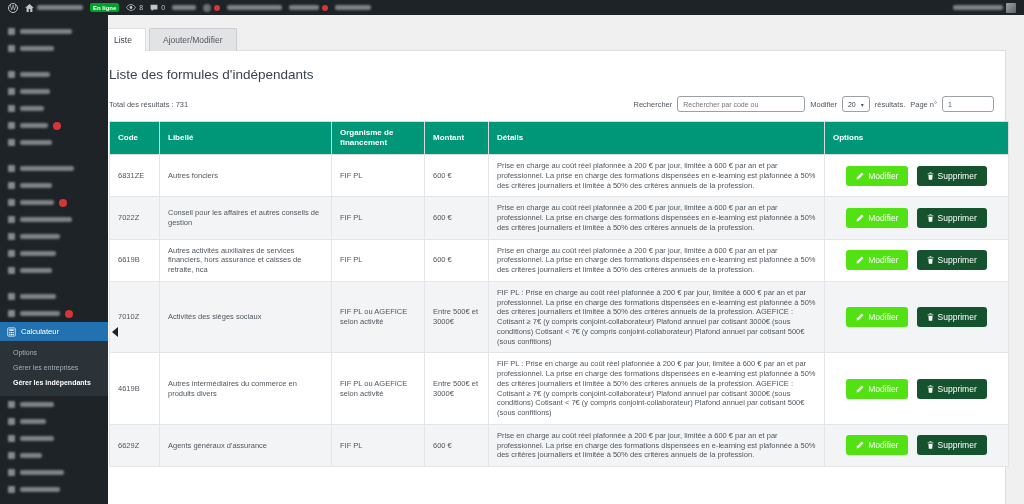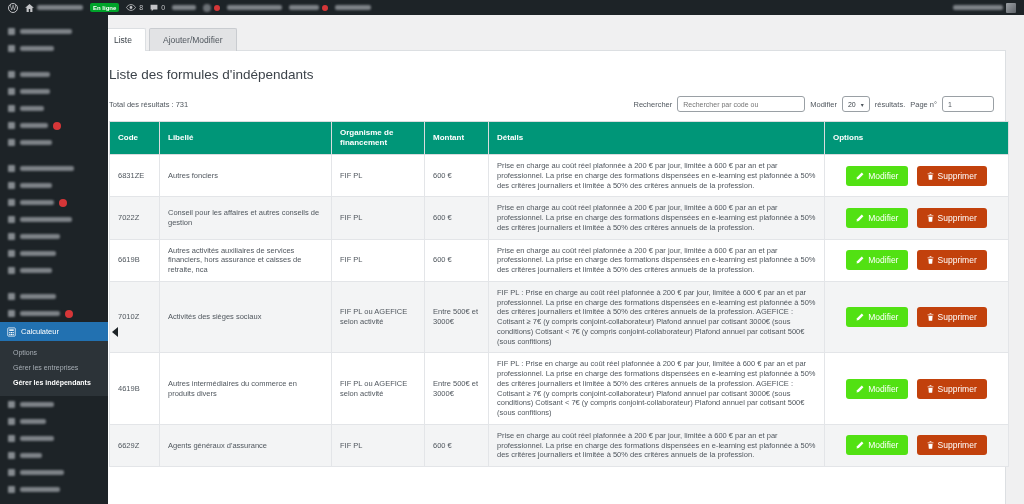--- a/index.html
+++ b/index.html
@@ -96,21 +96,21 @@
     border: 1px solid #e3e5e8; font-size: 7.5px; color: #50575e;
     padding: 6px 8px; vertical-align: middle; line-height: 1.3; background: #fff;
   }
   tbody tr:nth-child(even) td { background: #f3f4f5; }
   .opt-cell { text-align: center; white-space: nowrap; }
   .btn {
     display: inline-flex; align-items: center; gap: 4px; border: none; border-radius: 3px;
     color: #fff; font-size: 8.5px; padding: 5px 10px; cursor: pointer; font-family: inherit;
   }
   .btn-edit { background: #52e113; }
-  .btn-del { background: #c2410c; margin-left: 6px; }
+  .btn-del { background: #14532d; margin-left: 6px; }
   .btn svg { flex: none; }
 </style>
 </head>
 <body>
 
 <div id="adminbar">
   <span class="ab-item">
       <span class="wplogo"></span>
     </span>
   <span class="ab-item">

